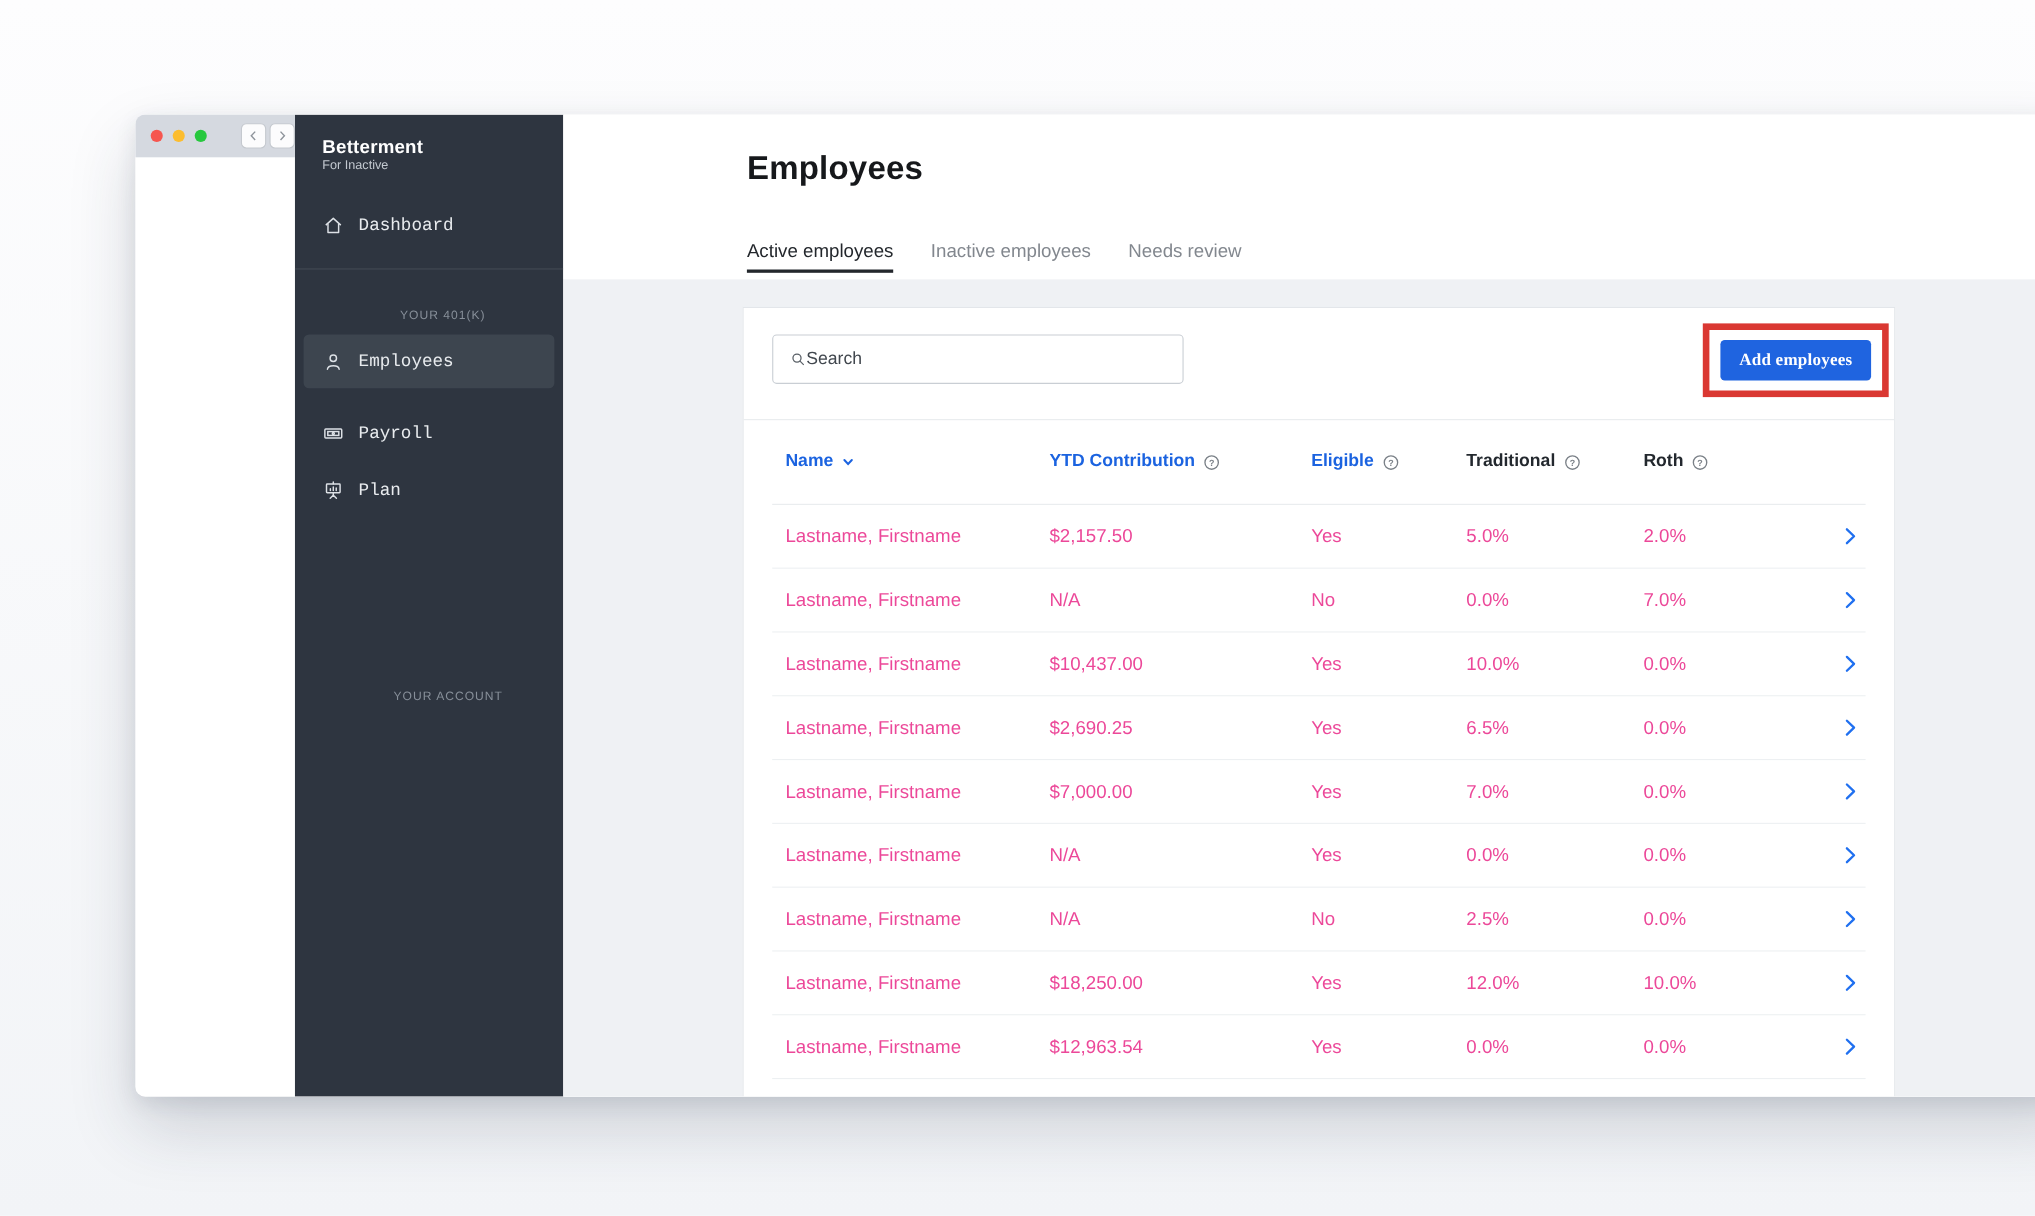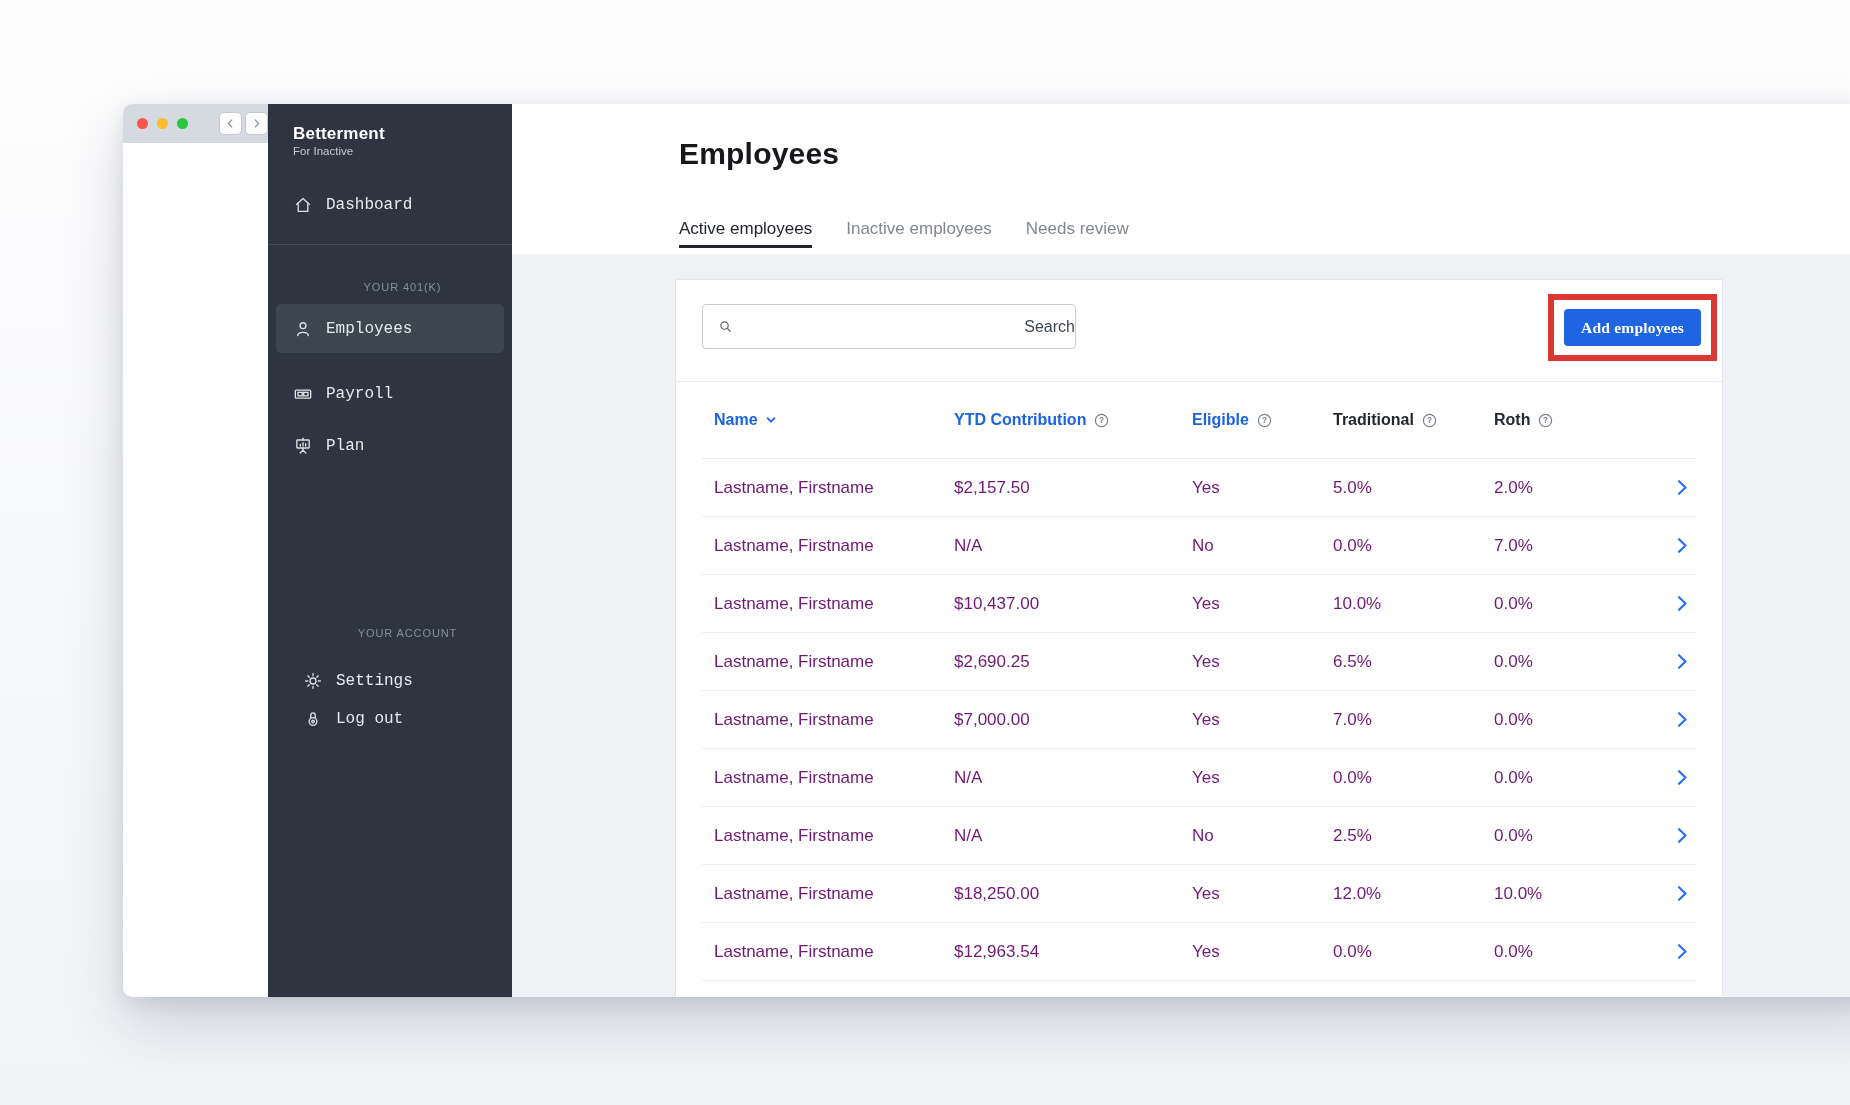--- a/index.html
+++ b/index.html
@@ -59,38 +59,38 @@
   .content { flex:1; background:#eff1f4; position:relative; overflow:hidden; }
   .card { position:absolute; left:163px; top:25px; width:1048px; height:720px;
     background:#fff; border:1px solid #e3e6ea; }
 
   
   .toolbar-row { height:102px; border-bottom:1px solid #e8ebee; position:relative; }
   .searchbox { position:absolute; left:26px; top:24px; width:374px; height:45px;
     border:1px solid #c9ced4; border-radius:4px; background:#fff; display:flex; align-items:center; padding-left:15px; }
   .searchbox svg { width:15px; height:15px; color:#5a6067; flex-shrink:0; }
   .searchbox input { border:none; outline:none; flex:1; font-size:16px;
-    font-family:"Liberation Sans","DejaVu Sans",sans-serif; color:#2f353c; background:transparent;text-align:right; }
+    font-family:"Liberation Sans","DejaVu Sans",sans-serif; color:#2f353c; background:transparent; }
   .searchbox input::placeholder { color:#41474e; opacity:1; }
   .highlight-box { position:absolute; right:5px; top:14px; border:6px solid #da3832; background:#fff; padding:9px 10px; }
   .add-btn { height:37px; padding:0 17px; background:#1f64e0; color:#fff; border:none; border-radius:4px;
     font-size:15.5px; font-weight:bold; font-family:Liberation Serif, serif;
     letter-spacing:.2px; cursor:pointer; }
 
   
   .table { margin:0 26px; }
   .thead, .trow { display:grid; grid-template-columns:240px 238px 141px 161px 160px 1fr;
     align-items:center; padding-left:12px; }
   .thead { height:77px; border-bottom:1px solid #e8ebee; }
   .hcell { display:flex; align-items:center; font-size:16px; font-weight:bold; color:#23282e; }
   .hcell.link { color:#1b63e0; cursor:pointer; }
   .hcell .sorticon { margin-left:7px; color:#1b63e0; }
   .hcell .help { margin-left:7px; }
   .trow { height:58px; border-bottom:1px solid #edf0f2; cursor:pointer; }
-  .cell { font-size:17px; color:#701a75; }
+  .cell { font-size:17px; color:#ec4899; }
   .cell.chev { justify-self:end; padding-right:6px; color:#2070f0; display:flex; align-items:center; }
 </style>
 </head>
 <body>
 
 <div class="screen">
   <div class="window">
 
     <div class="titlebar">
       <span class="light red"></span>
@@ -152,37 +152,20 @@
                 <path d="M8.8 12 V10 M12 12 V8 M15.2 12 V9.2"></path>
                 <path d="M12 14.4 V17"></path>
                 <path d="M8.6 20.4 L12 17 L15.4 20.4"></path>
               </svg>
             <span class="lbl">Plan</span>
           </div>
         </div>
 
         <div class="account-group">
           <div class="section-hdr">YOUR ACCOUNT</div>
-          <div class="nav-group">
-            <div class="nav-item">
-              <svg viewBox="0 0 24 24" fill="none" stroke="currentColor" stroke-width="1.6" stroke-linecap="round">
-                  <circle cx="12" cy="12" r="3.6"></circle>
-                  <path d="M12 3.2v2.4 M12 18.4v2.4 M3.2 12h2.4 M18.4 12h2.4 M5.8 5.8l1.7 1.7 M16.5 16.5l1.7 1.7 M18.2 5.8l-1.7 1.7 M7.5 16.5l-1.7 1.7"></path>
-                </svg>
-              <span class="lbl">Settings</span>
-            </div>
-            <div class="nav-item">
-              <svg viewBox="0 0 24 24" fill="none" stroke="currentColor" stroke-width="1.6" stroke-linecap="round">
-                  <path d="M9.3 10.3 V7.4 a2.7 2.7 0 0 1 5.4 0 V10.3"></path>
-                  <circle cx="12" cy="15" r="4.6"></circle>
-                  <circle cx="12" cy="15" r="1.5"></circle>
-                </svg>
-              <span class="lbl">Log out</span>
-            </div>
-          </div>
         </div>
       </div>
 
       <div class="main">
         <div class="header-band">
           <div class="page-title">Employees</div>
           <div class="tabs">
             <div class="tab active">Active employees</div>
             <div class="tab">Inactive employees</div>
             <div class="tab">Needs review</div>

